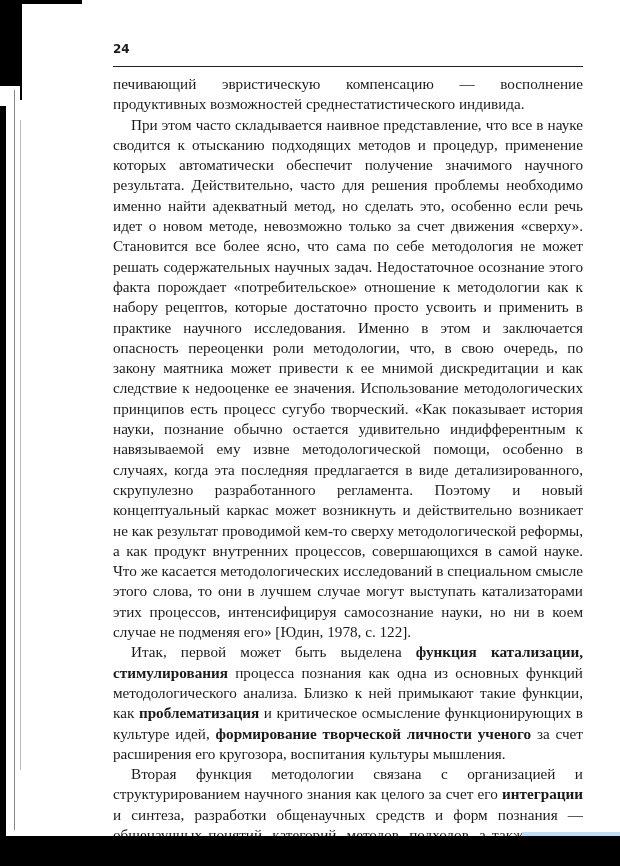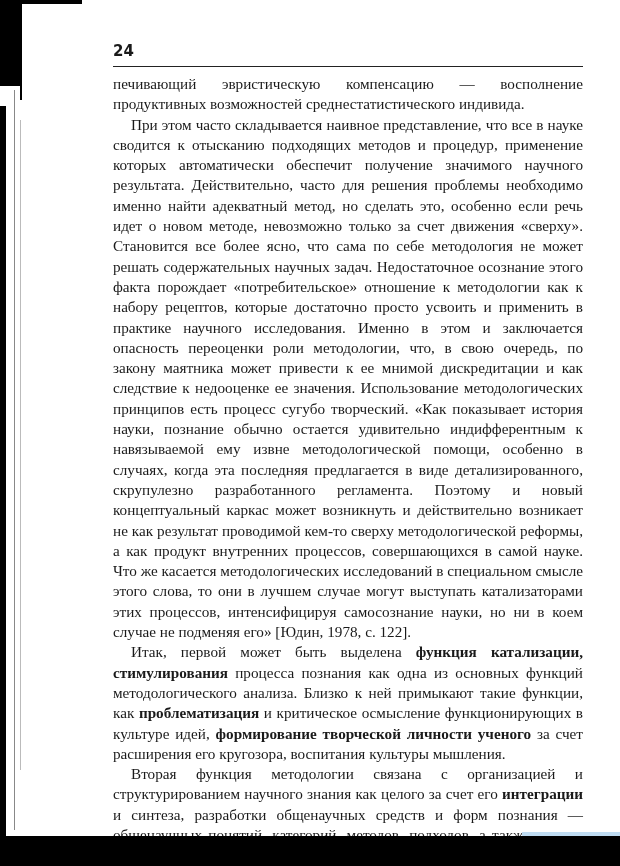--- a/index.html
+++ b/index.html
@@ -29,21 +29,21 @@
     }
     .scan-bottom-black {
       position: absolute; left: 0; bottom: 0; width: 620px; height: 30px; background: #000;
     }
     .page-header {
       position: absolute; left: 113px; top: 42px; width: 470px; height: 24px;
       border-bottom: 1.5px solid #222;
       font-family: "DejaVu Sans", "Liberation Sans", sans-serif;
     }
     .page-number {
-      position: absolute; left: 0; top: 0; font-size: 15px; font-weight: bold;
+      position: absolute; left: 0; top: 0; font-size: 12px; font-weight: bold;
     }
     .running-title {
       position: absolute; right: 0; top: 4px; font-size: 13.6px; letter-spacing: -0.2px;
     }
     .text-body {
       position: absolute; left: 113px; top: 74px; width: 470px;
       font-size: 15.2px; line-height: 20.3px; text-align: justify;
     }
     .text-body p { margin: 0; }
     .text-body p.indent { text-indent: 18px; }

